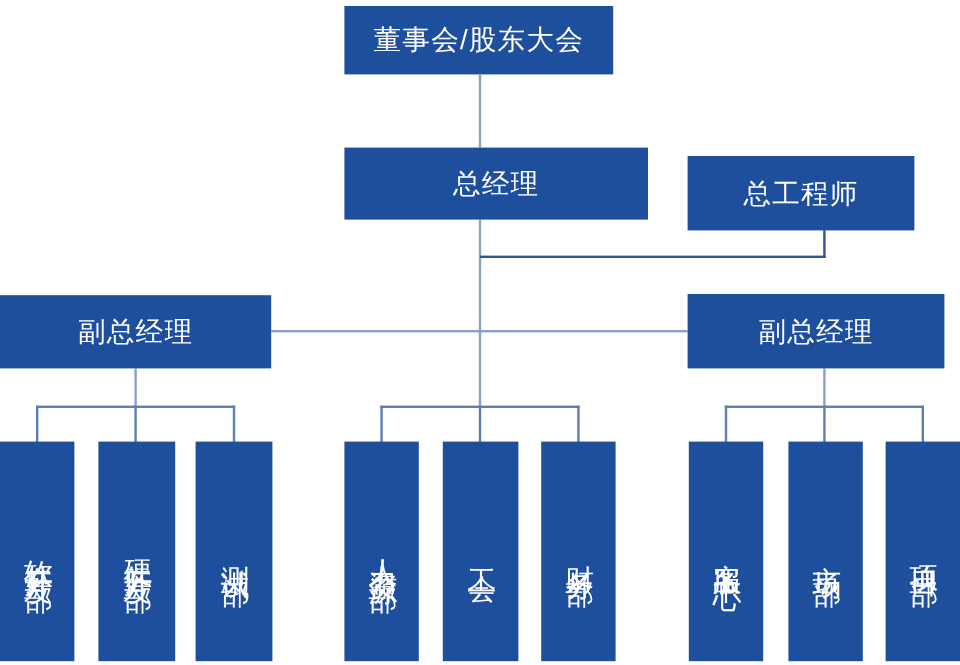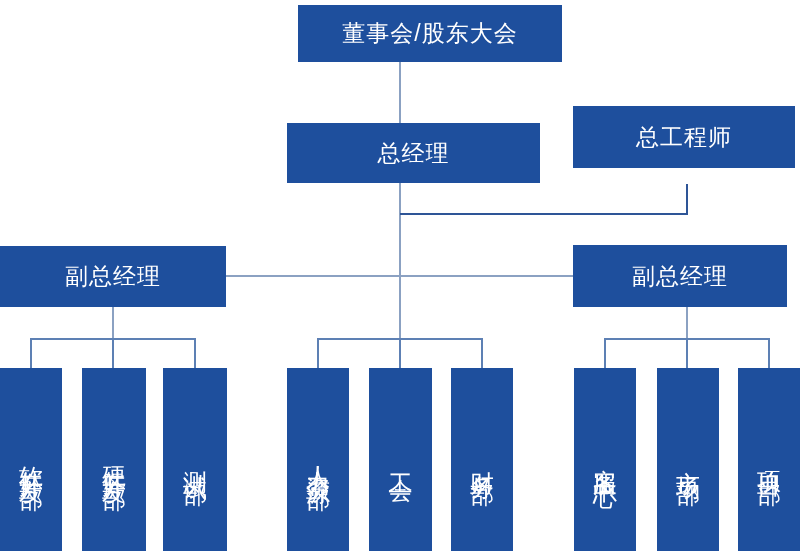--- a/index.html
+++ b/index.html
@@ -44,24 +44,24 @@
   <div class="line branch" style="left:317px;top:338px;width:166px;height:2px;"></div>
   <div class="line branch" style="left:317px;top:338px;width:2px;height:31px;"></div>
   <div class="line branch" style="left:399px;top:338px;width:2px;height:31px;"></div>
   <div class="line branch" style="left:481px;top:338px;width:2px;height:31px;"></div>
 
   <div class="line branch" style="left:604px;top:338px;width:166px;height:2px;"></div>
   <div class="line branch" style="left:604px;top:338px;width:2px;height:31px;"></div>
   <div class="line branch" style="left:686px;top:338px;width:2px;height:31px;"></div>
   <div class="line branch" style="left:768px;top:338px;width:2px;height:31px;"></div>
 
-  <div class="node" style="left:298px;top:5px;width:264px;height:57px;">董事会/股东大会</div>
+  <div class="node" style="left:287px;top:5px;width:224px;height:57px;">董事会/股东大会</div>
 
   <div class="node" style="left:287px;top:123px;width:253px;height:60px;">总经理</div>
-  <div class="node" style="left:573px;top:106px;width:222px;height:62px;">总工程师</div>
+  <div class="node" style="left:573px;top:130px;width:189px;height:62px;">总工程师</div>
 
   <div class="node" style="left:0px;top:246px;width:226px;height:61px;">副总经理</div>
   <div class="node" style="left:573px;top:245px;width:214px;height:62px;">副总经理</div>
 
   <div class="node vert" style="left:0px;top:368px;width:62px;height:183px;">软件开发部</div>
   <div class="node vert" style="left:82px;top:368px;width:64px;height:183px;">硬件开发部</div>
   <div class="node vert" style="left:163px;top:368px;width:64px;height:183px;">测试部</div>
 
   <div class="node vert" style="left:287px;top:368px;width:62px;height:183px;">人力资源部</div>
   <div class="node vert" style="left:369px;top:368px;width:63px;height:183px;">工会</div>

